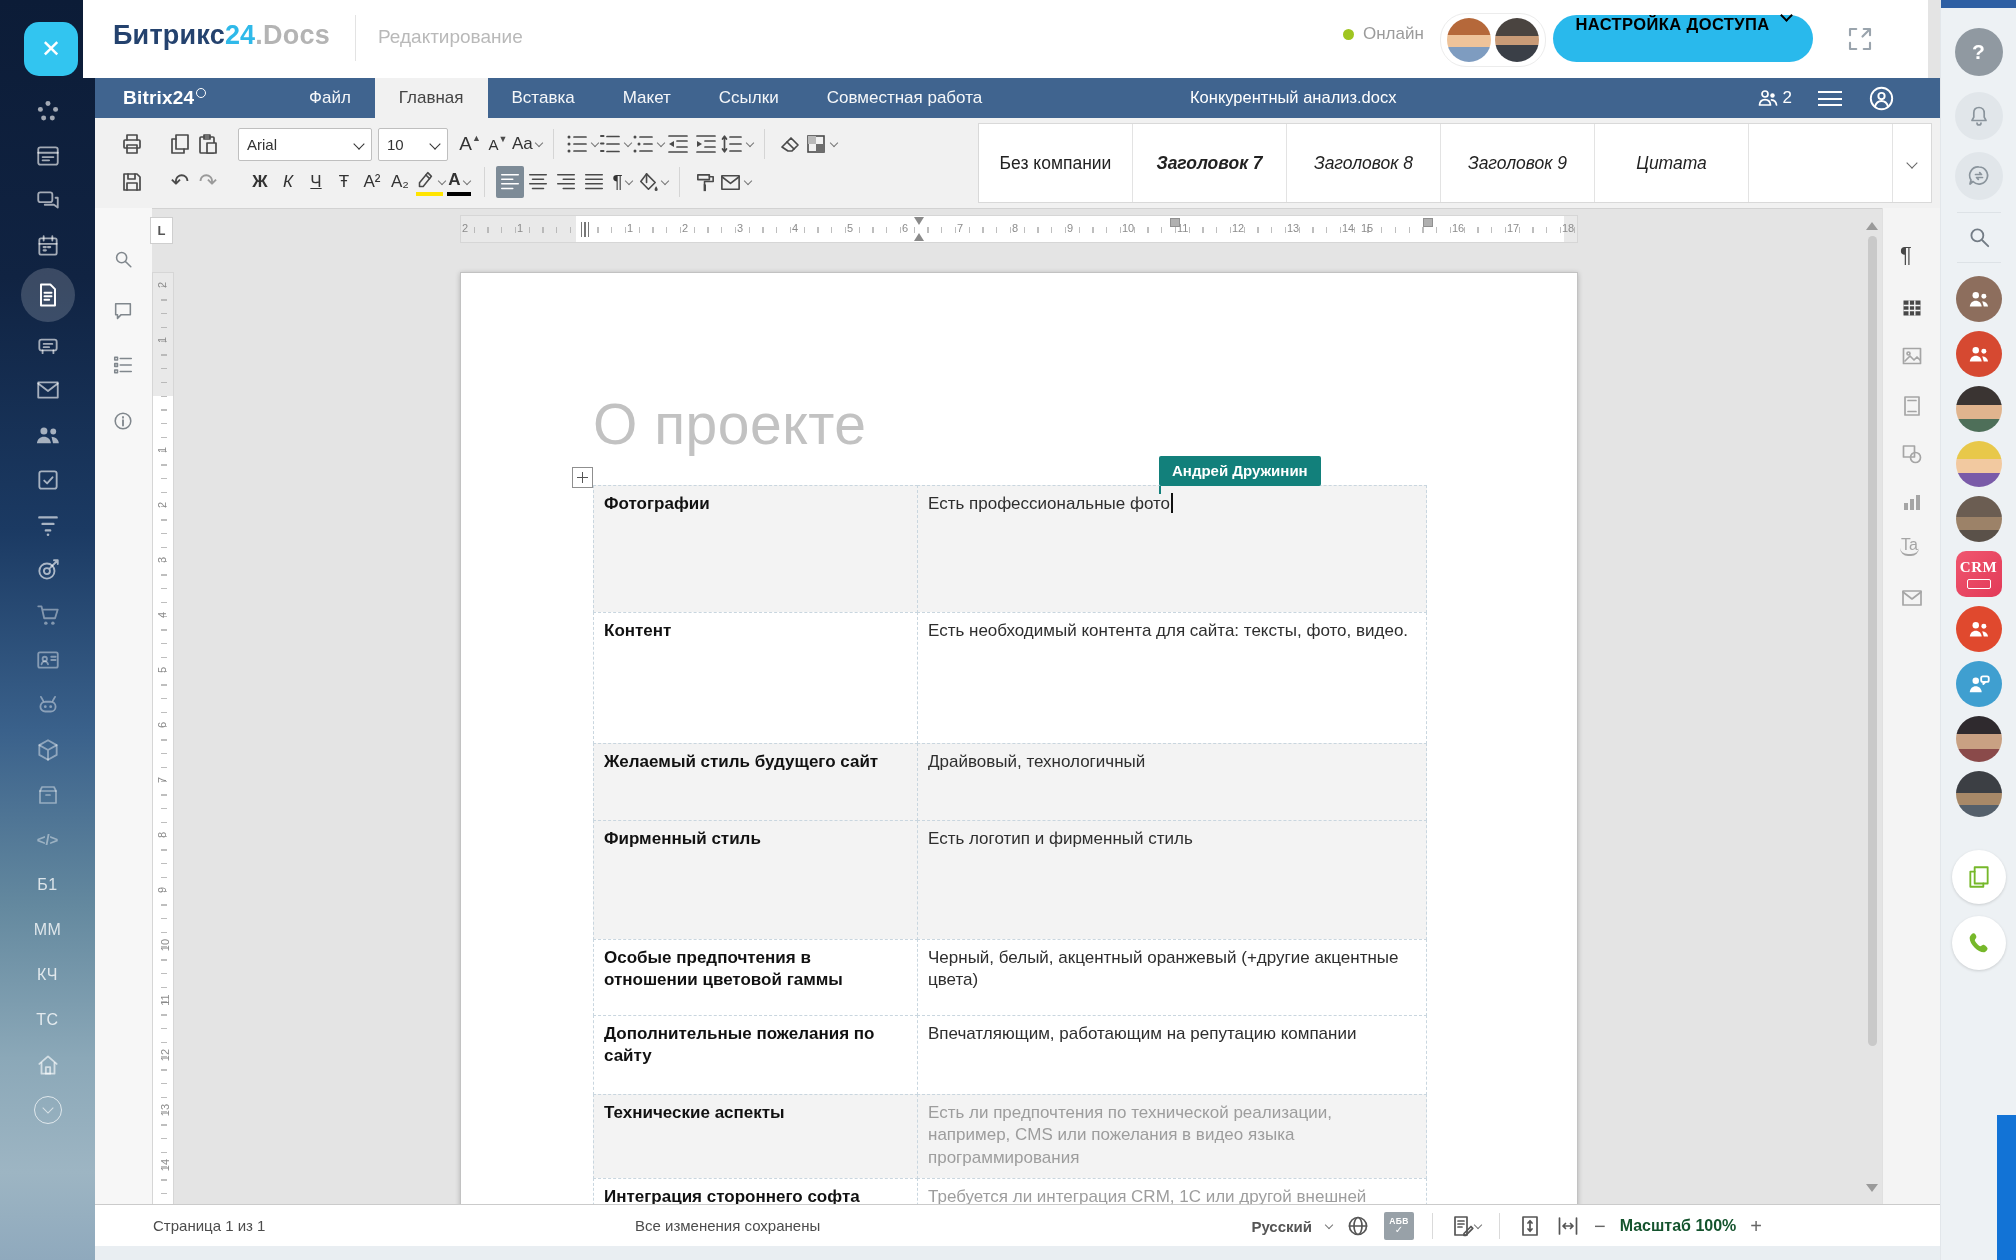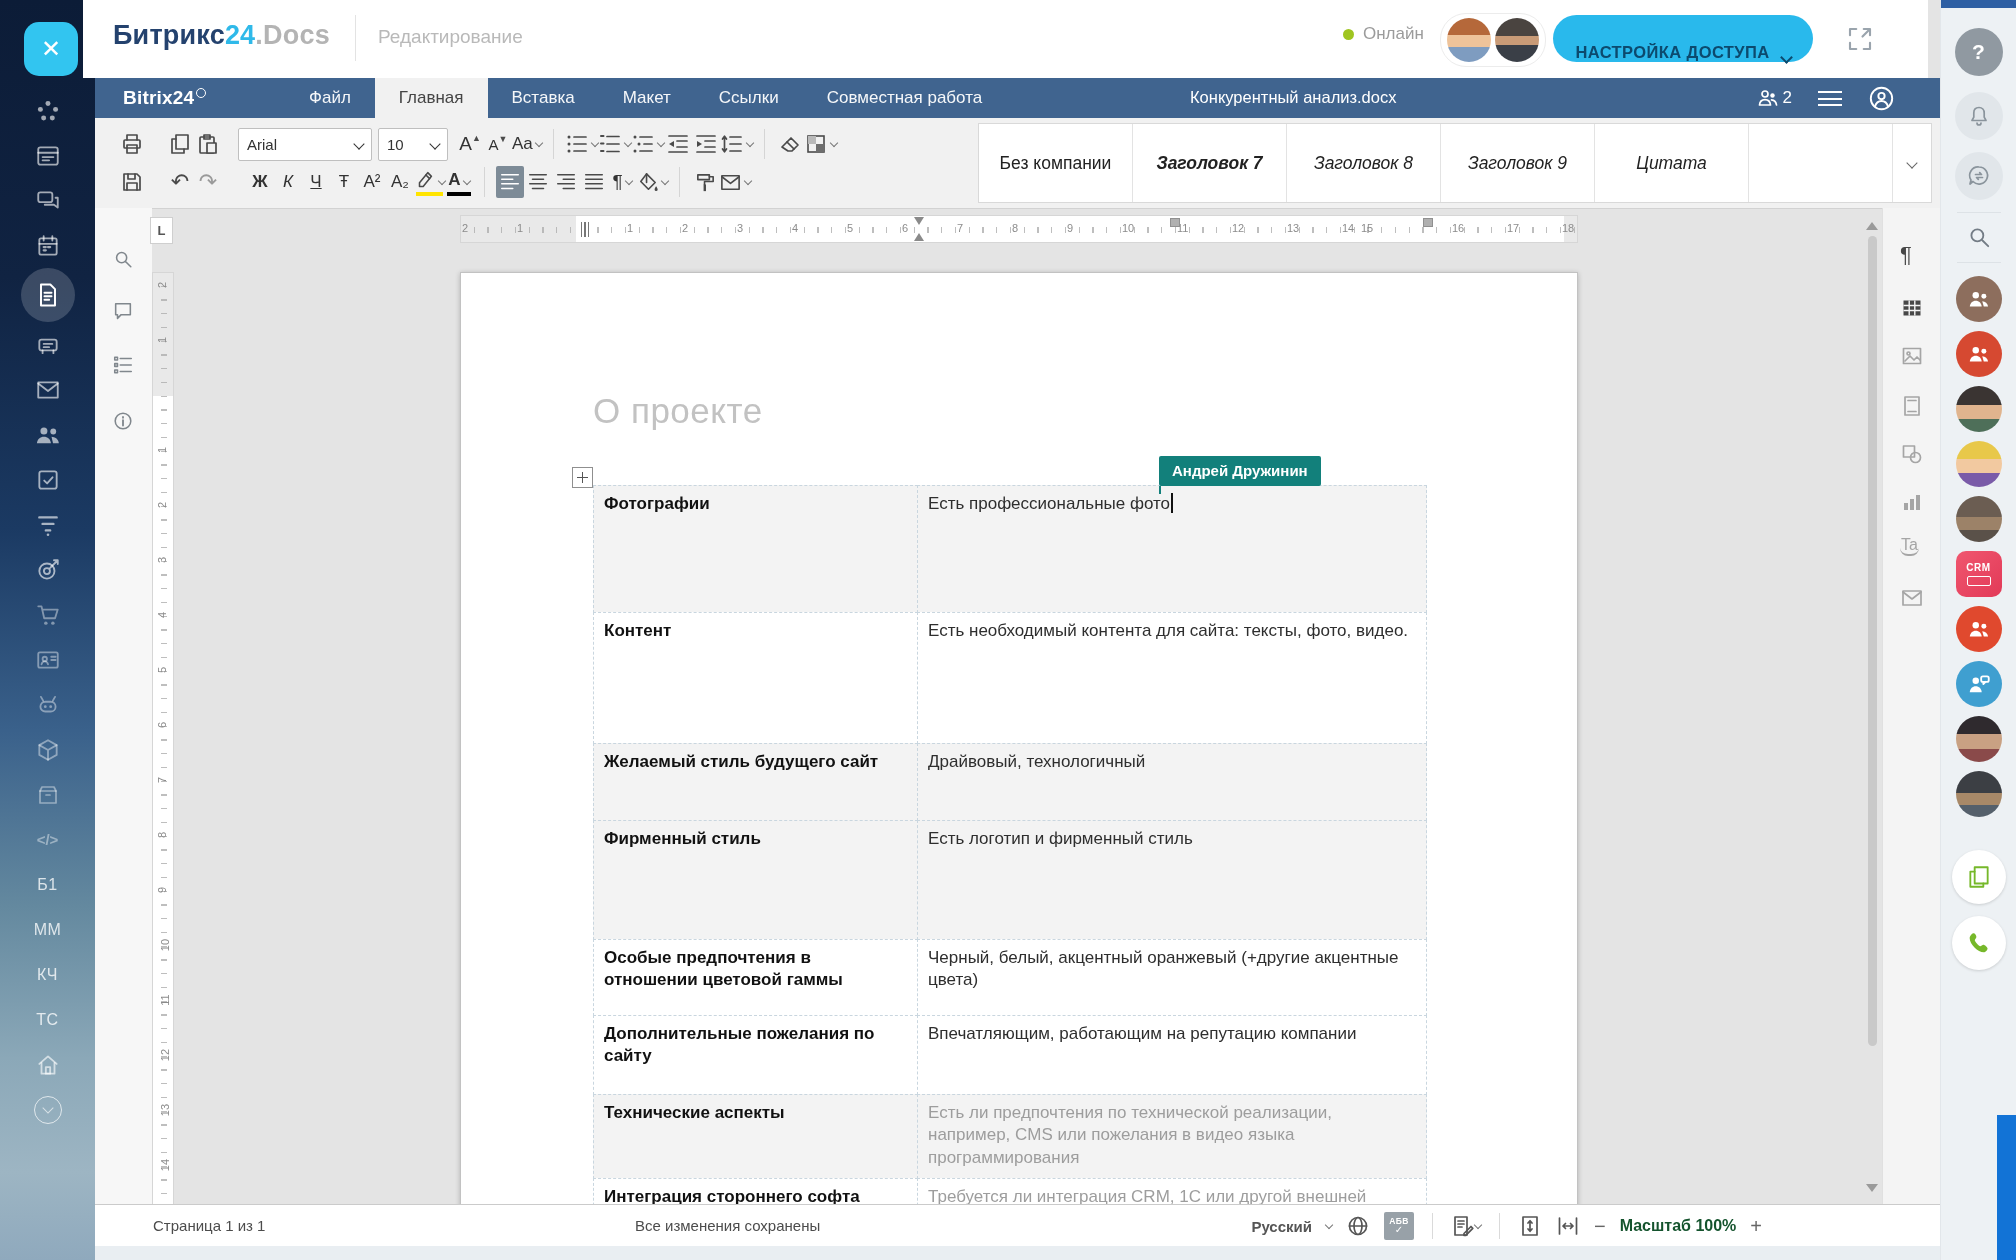--- a/index.html
+++ b/index.html
@@ -30,21 +30,21 @@
   .mode-label{position:absolute;left:295px;top:26px;font-size:19px;color:#b9b9b9;}
   .online{position:absolute;left:1260px;top:24px;display:flex;align-items:center;gap:9px;}
   .online-dot{width:11px;height:11px;border-radius:50%;background:#9fc520;}
   .online-text{font-size:17px;color:#9b9b9b;text-align:center;}
   .avatar-pill{position:absolute;left:1357px;top:13px;width:104px;height:52px;border:1px solid #ececec;border-radius:26px;
     background:#fff;display:flex;align-items:center;justify-content:center;gap:4px;}
   .avatar{width:44px;height:44px;border-radius:50%;}
   .av-woman{background:linear-gradient(180deg,#b5683a 0 38%,#eec39a 38% 66%,#7e9cc0 66%);}
   .av-man{background:linear-gradient(180deg,#4a4440 0 40%,#c99b77 40% 62%,#3a3f47 62%);}
   .access-btn{position:absolute;left:1470px;top:15px;width:260px;height:47px;border-radius:24px;background:#29b9ec;
-    color:#0c4a6e;font-size:16.5px;font-weight:bold;letter-spacing:.4px;display:flex;align-items:flex-end;justify-content:center;gap:12px;cursor:pointer;}
+    color:#000000;font-size:16.5px;font-weight:bold;letter-spacing:.4px;display:flex;align-items:flex-start;justify-content:center;gap:12px;cursor:pointer;}
   .access-btn .chev{border-width:2.2px;margin-top:-4px;}
   .fullscreen-btn{position:absolute;left:1762px;top:24px;color:#9aa4ad;cursor:pointer;}
 
   
   .menubar{left:95px;top:78px;width:1845px;height:40px;background:#40648f;display:flex;align-items:center;}
   .brand{position:absolute;left:28px;top:9px;color:#fff;font-weight:bold;font-size:19px;letter-spacing:.2px;display:flex;}
   .brand-reg{width:8px;height:8px;border:1.4px solid #fff;border-radius:50%;margin-left:2px;margin-top:1px;}
   .tabs{position:absolute;left:190px;top:0;height:40px;display:flex;align-items:stretch;}
   .tab{display:flex;align-items:center;padding:0 24px;font-size:17px;color:rgba(255,255,255,.95);cursor:pointer;}
   .tab.active{background:#f1f1f1;color:#454545;}
@@ -93,21 +93,21 @@
   .v-ruler .nums span{position:absolute;left:6px;transform:rotate(-90deg);}
   .marker-indent{position:absolute;left:453px;top:1px;width:0;height:0;border:5px solid transparent;border-top:8px solid #8a8a8a;}
   .marker-indent2{position:absolute;left:453px;bottom:1px;width:0;height:0;border:5px solid transparent;border-bottom:8px solid #8a8a8a;}
   .grip{position:absolute;top:2px;width:8px;height:7px;background:#b0b0b0;border:1px solid #909090;}
   .tabcluster{position:absolute;left:120px;top:6px;width:10px;height:15px;
     background:repeating-linear-gradient(90deg,#777 0 1.5px,transparent 1.5px 3.5px);}
 
   
   .doc-viewport{left:174px;top:243px;width:1688px;height:961px;background:#e4e4e4;overflow:hidden;}
   .page{position:absolute;left:286px;top:29px;width:1116px;height:1000px;background:#fff;border:1px solid #c2c2c2;box-shadow:0 1px 5px rgba(0,0,0,.22);}
-  .doc-title-h{position:absolute;left:132px;top:118px;font-size:35px;color:#c2c2c2;letter-spacing:.5px;}
+  .doc-title-h{position:absolute;left:132px;top:118px;font-size:57px;color:#c2c2c2;letter-spacing:.5px;}
   .tbl-handle{position:absolute;left:111px;top:194px;width:19px;height:19px;background:#fff;border:1px solid #8f8f8f;display:flex;align-items:center;justify-content:center;}
   .tbl-handle::before{content:"";position:absolute;width:11px;height:1.6px;background:#555;}
   .tbl-handle::after{content:"";position:absolute;width:1.6px;height:11px;background:#555;}
   .collab-label{position:absolute;left:698px;top:183px;height:30px;background:#12807b;color:#fff;
     font-size:15px;font-weight:bold;line-height:30px;padding:0 13px;border-radius:2px;z-index:5;}
   .collab-label::before{content:"";position:absolute;left:0;top:30px;width:2px;height:8px;background:#12807b;}
   .dtable{position:absolute;left:132px;top:213px;width:834px;}
   .trow{display:flex;margin-top:-1px;}
   .tcell{box-sizing:border-box;border:1px dashed #c9d6df;padding:7px 10px;font-size:17px;line-height:1.32;color:#2e2e2e;}
   .tcell.lbl{width:325px;font-weight:bold;color:#111;}
@@ -146,21 +146,21 @@
   .right-rail{left:1940px;top:0;width:76px;height:1260px;background:#edf1f4;border-left:1px solid #e2e6ea;box-sizing:border-box;}
   .rr-topstrip{position:absolute;left:0;top:0;width:76px;height:8px;background:#2e5fa3;}
   .rr-item{position:absolute;left:50%;transform:translateX(-50%);cursor:pointer;}
   .rr-circle{width:48px;height:48px;border-radius:50%;display:flex;align-items:center;justify-content:center;}
   .rr-help{background:#9099a1;color:#fff;font-size:21px;font-weight:bold;}
   .rr-gray{background:#e1e6ea;color:#8a949c;}
   .rr-div{position:absolute;left:16px;width:44px;height:1px;background:#dde2e6;}
   .rr-av{width:46px;height:46px;border-radius:50%;display:flex;align-items:center;justify-content:center;color:#fff;}
   .crm-badge{width:46px;height:46px;border-radius:10px;background:linear-gradient(135deg,#f0566f,#e23a58);
     display:flex;flex-direction:column;align-items:center;justify-content:center;color:#fff;}
-  .crm-badge .t{font-size:10px;font-weight:bold;letter-spacing:.5px;}
+  .crm-badge .t{font-size:15px;font-weight:bold;letter-spacing:.5px;font-family:Liberation Serif, serif;}
   .crm-badge .bar{width:22px;height:8px;border:1.5px solid #fff;border-radius:2px;margin-top:3px;}
   .rr-green{width:54px;height:54px;border-radius:50%;background:#fff;box-shadow:0 1px 3px rgba(0,0,0,.15);
     display:flex;align-items:center;justify-content:center;color:#76b82a;}
   .rr-bluestrip{position:absolute;left:56px;top:1115px;width:20px;height:145px;background:#1273d6;}
 </style>
 </head>
 <body>
 
 <div id="app">
 

